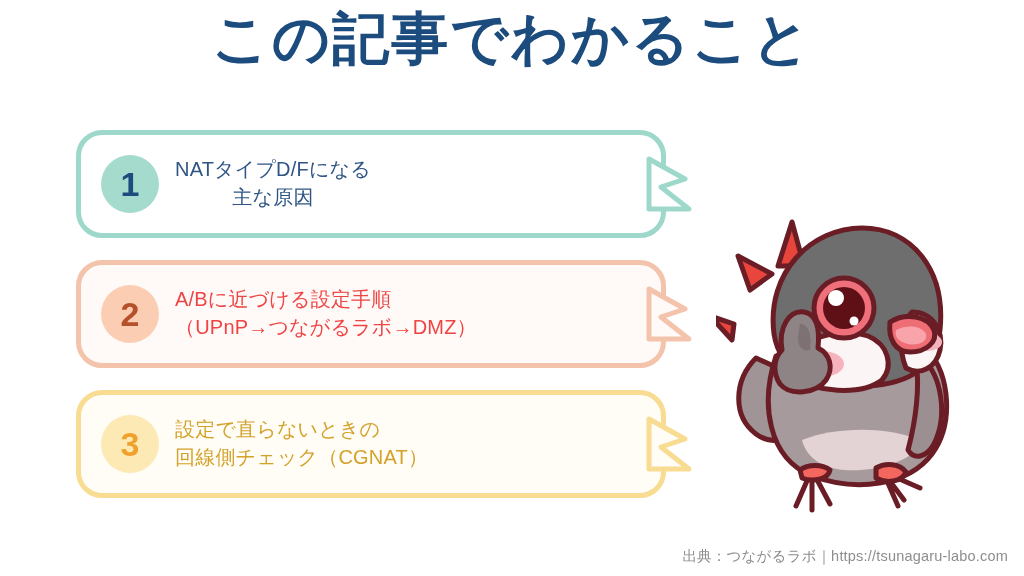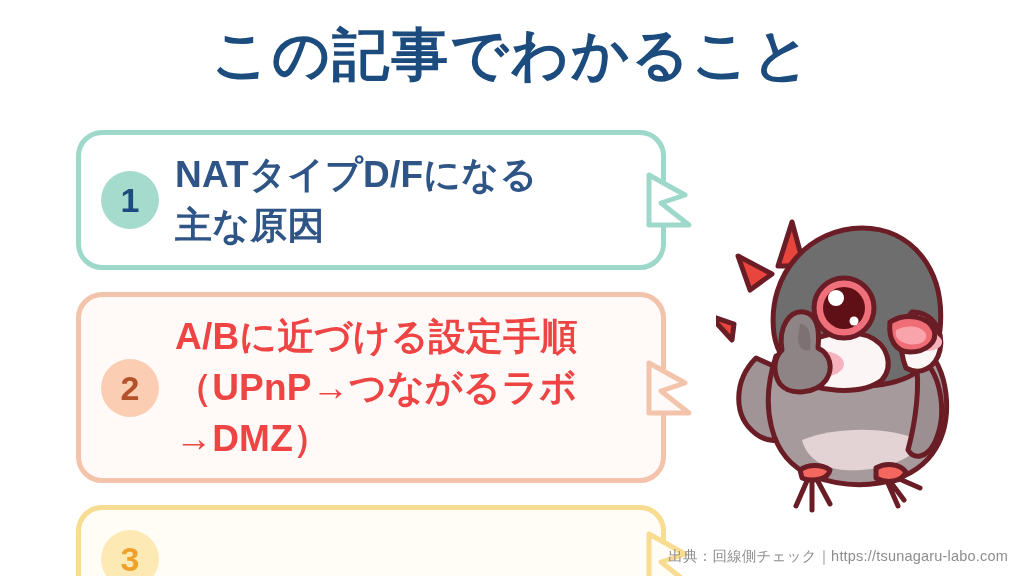--- a/index.html
+++ b/index.html
@@ -12,21 +12,21 @@
     height: 576px;
     position: relative;
     overflow: hidden;
     font-family: "Liberation Sans", "DejaVu Sans", sans-serif;
     -webkit-font-smoothing: antialiased;
   }
 
   
   #page-title {
     position: absolute;
-    top: 22px;
+    top: 6px;
     left: 0;
     width: 1024px;
     text-align: center;
     font-size: 57px;
     font-weight: 700;
     letter-spacing: 2px;
     color: #1c4b7d;
     line-height: 1.15;
     white-space: nowrap;
   }
@@ -72,26 +72,26 @@
     border-radius: 50%;
     display: flex;
     align-items: center;
     justify-content: center;
     font-size: 34px;
     font-weight: 700;
     margin-right: 16px;
     line-height: 1;
   }
   .bubble-text {
-    font-size: 37px;
+    font-size: 20px;
     line-height: 1.38;
-    font-weight: 700;
+    font-weight: 400;
     letter-spacing: 0.2px;
   }
-  .bubble-text .line2 { display: block; }
+  .bubble-text .line2 { display: block; text-align: center; }
 
   
   .b1 { border-color: #9ed8ca; background: #ffffff; }
   .b1 .badge { background: #a5dbcd; color: #1c4b7d; }
   .b1 .bubble-text { color: #2e5585; }
   .b1 .tail svg path { fill: #ffffff; stroke: #9ed8ca; }
 
   
   .b2 { border-color: #f3c3ab; background: #fffaf7; }
   .b2 .badge { background: #fbcdb2; color: #b4512b; }
@@ -158,20 +158,24 @@
         <svg viewBox="0 0 40 54" preserveAspectRatio="none">
           <path d="M -6 2 L 30 22 L 6 30 L 34 52 L -6 52 Z" stroke-width="5" stroke-linejoin="round" stroke-linecap="round"></path>
         </svg>
       </div>
     </div>
   </div>
 
   <div class="bubble-wrap">
     <div class="bubble b3">
       <div class="badge">3</div>
+      <div class="bubble-text">
+        <span class="line1">設定で直らないときの</span>
+        <span class="line2">回線側チェック（CGNAT）</span>
+      </div>
       <div class="tail">
         <svg viewBox="0 0 40 54" preserveAspectRatio="none">
           <path d="M -6 2 L 30 22 L 6 30 L 34 52 L -6 52 Z" stroke-width="5" stroke-linejoin="round" stroke-linecap="round"></path>
         </svg>
       </div>
     </div>
   </div>
 
 </div>
 
@@ -229,13 +233,13 @@
         <path d="M 94 266 L 80 298 M 96 268 L 96 302 M 98 266 L 114 296" fill="none"></path>
         <path d="M 84 262 C 92 256 106 256 114 262 C 112 272 96 274 86 270 Z"></path>
         <path d="M 170 268 L 188 292 M 172 266 L 204 280 M 168 266 L 182 298" fill="none"></path>
         <path d="M 160 260 C 170 254 184 256 190 264 C 186 274 170 276 160 270 Z"></path>
       </g>
 
     </g>
   </svg>
 </div>
 
-<div id="footer-credit">出典：回線側チェック｜https://tsunagaru-labo.com</div>
+<div id="footer-credit">出典：つながるラボ｜https://tsunagaru-labo.com</div>
 
 </body></html>

